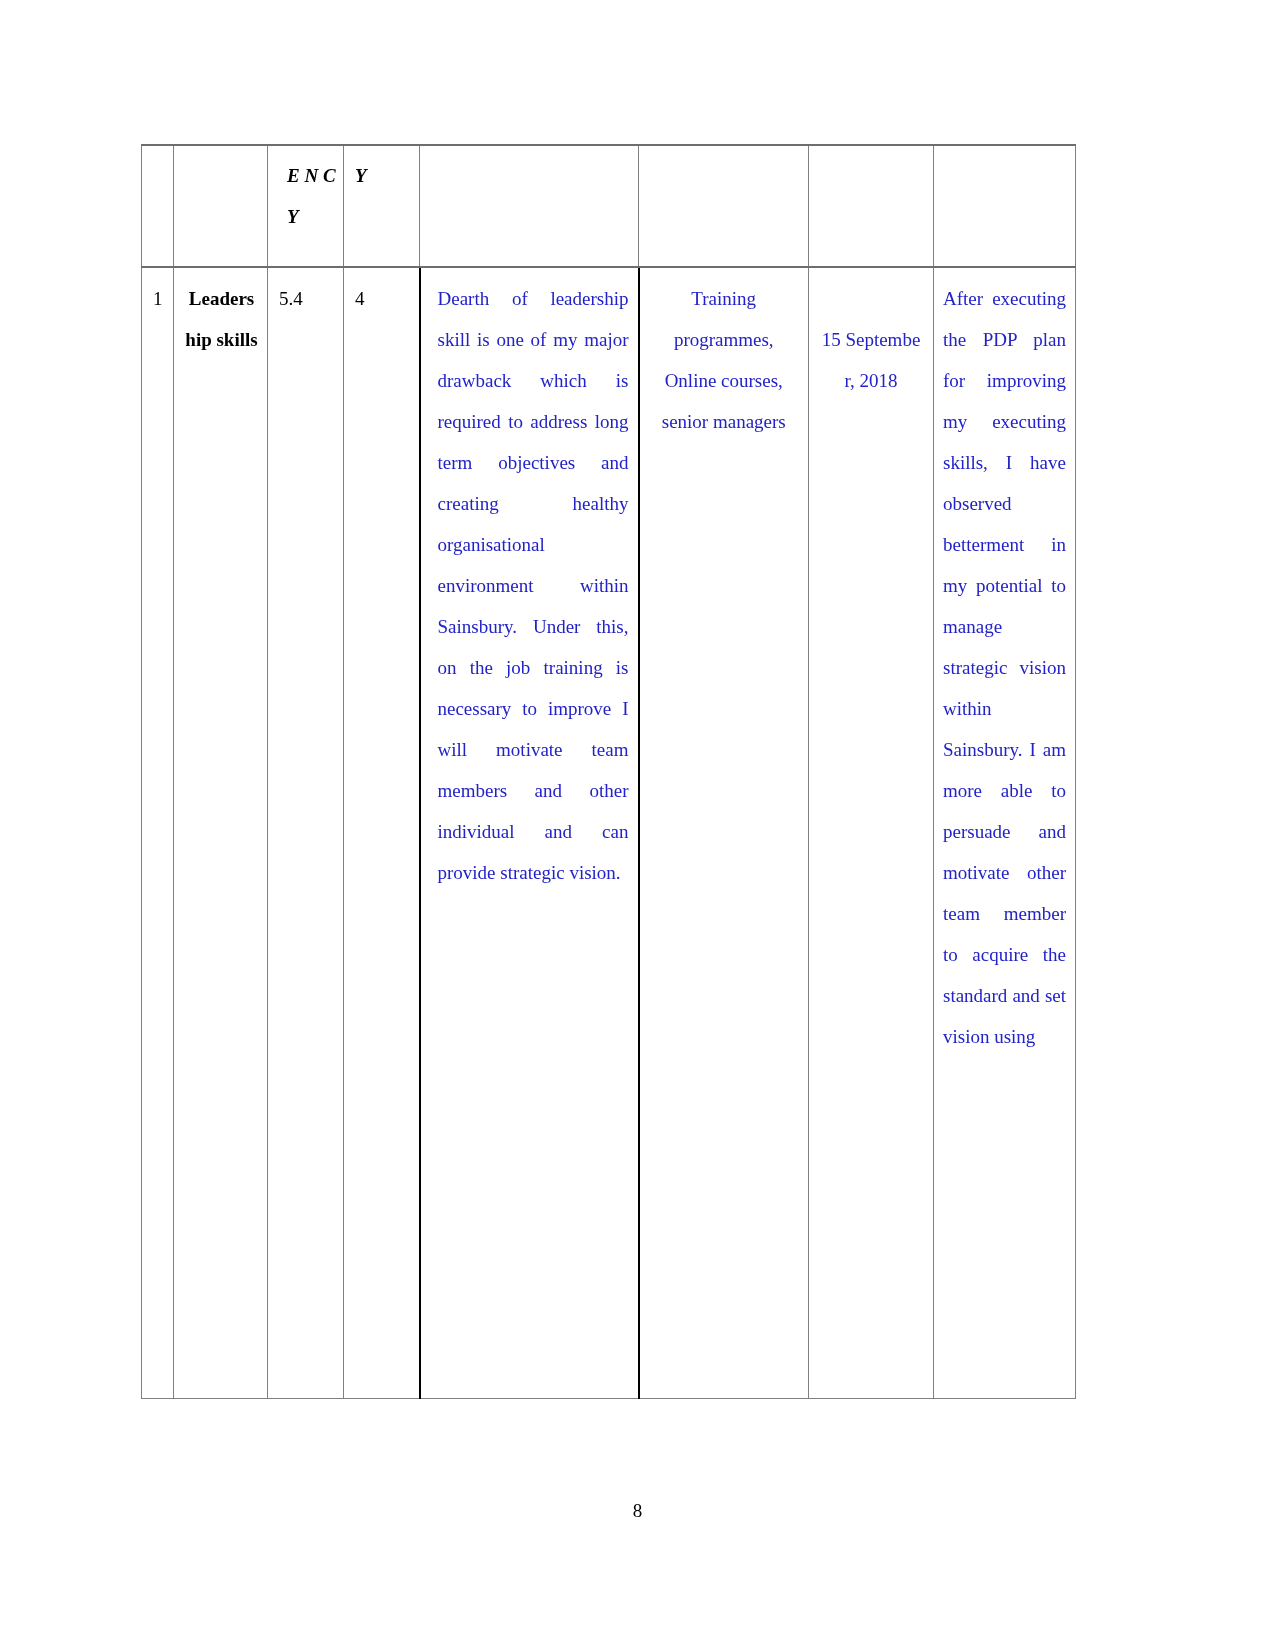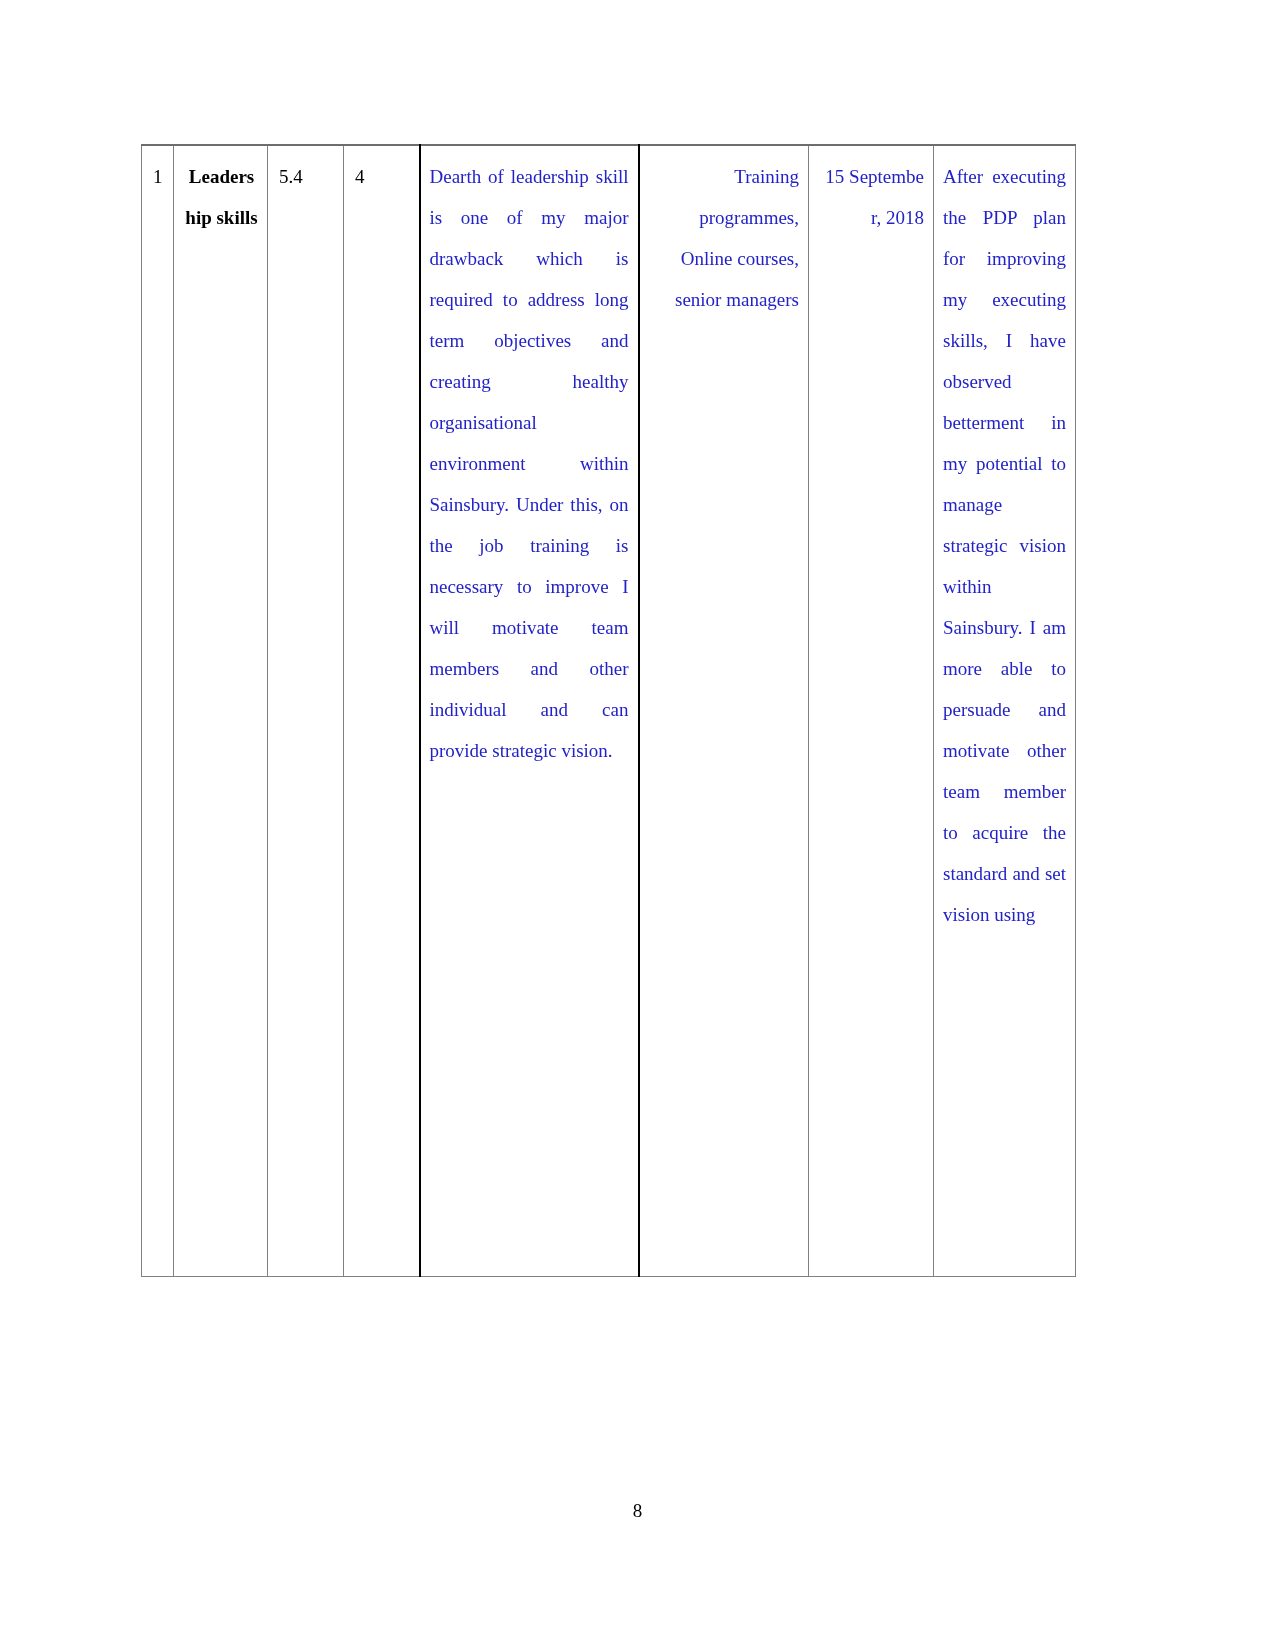--- a/index.html
+++ b/index.html
@@ -79,20 +79,21 @@
     padding-left: 19px;
   }
 
   
   tr.body-row td {
     height: 1130px;
     border-top: 2px solid #6e6e6e;
   }
   tr.body-row td.thick-left {
     border-left: 2px solid #000000;
+    padding-left: 8px;
   }
   tr.body-row td.thick-right {
     border-right: 2px solid #000000;
   }
 
   .cell {
     padding: 10px 9px 6px 9px;
     font-size: 19px;
     line-height: 41px;
     color: #2222c8;
@@ -107,24 +108,25 @@
     padding-left: 11px;
   }
   .cell.skill {
     color: #000000;
     font-weight: bold;
     text-align: center;
     word-break: break-all;
     padding-left: 11px;
   }
   .cell.left-align {
-    text-align: right;
+    text-align: center;
   }
   .cell.breakall {
     word-break: break-all;
+    margin-top: 41px;
   }
   .cell.justify-all {
     text-align: justify;
     text-align-last: left;
   }
 
   .page-number {
     position: absolute;
     left: 0;
     top: 1500px;
@@ -146,20 +148,46 @@
         <col class="c-sl">
         <col class="c-skill">
         <col class="c-cur">
         <col class="c-tgt">
         <col class="c-dev">
         <col class="c-res">
         <col class="c-date">
         <col class="c-out">
       </colgroup>
       <tbody>
+        <tr class="header-row">
+          <td>
+            <div class="hdr-text"></div>
+          </td>
+          <td>
+            <div class="hdr-text"></div>
+          </td>
+          <td>
+            <div class="hdr-text center-ish">E N CY</div>
+          </td>
+          <td>
+            <div class="hdr-text">Y</div>
+          </td>
+          <td>
+            <div class="hdr-text"></div>
+          </td>
+          <td>
+            <div class="hdr-text"></div>
+          </td>
+          <td>
+            <div class="hdr-text"></div>
+          </td>
+          <td>
+            <div class="hdr-text"></div>
+          </td>
+        </tr>
 
         <tr class="body-row">
           <td>
             <div class="cell num">1</div>
           </td>
           <td>
             <div class="cell skill">Leadership skills</div>
           </td>
           <td>
             <div class="cell num">5.4</div>

